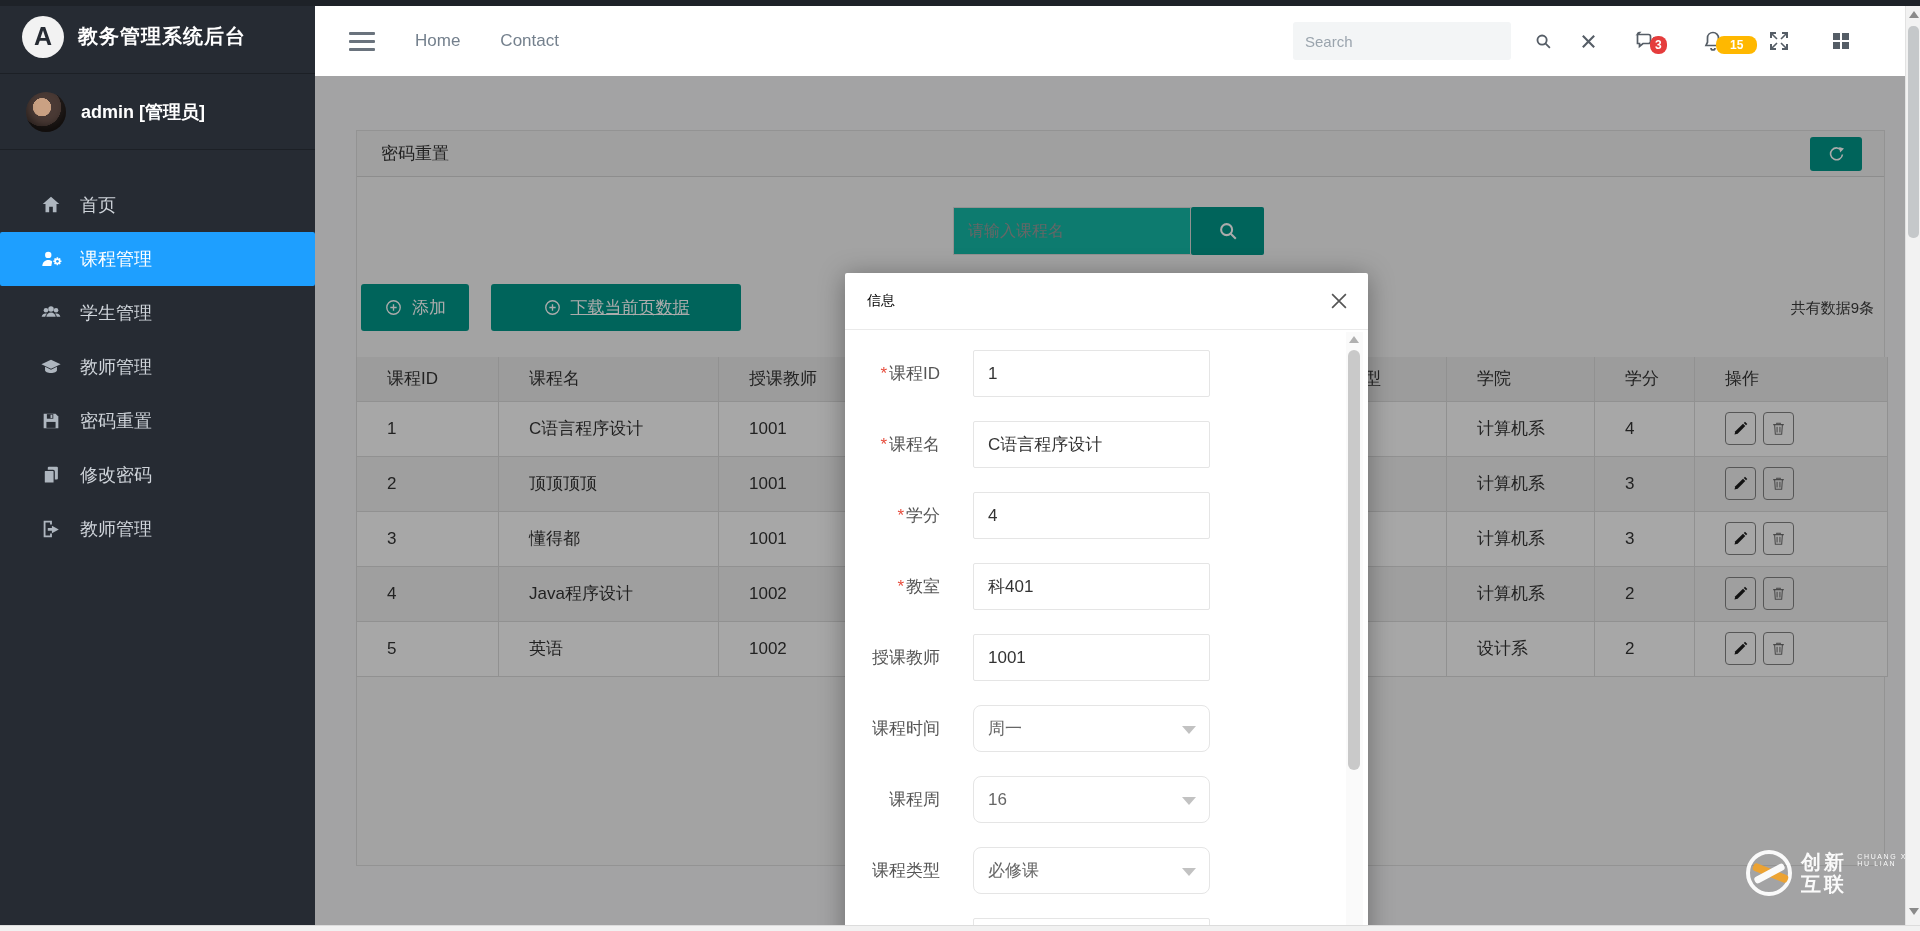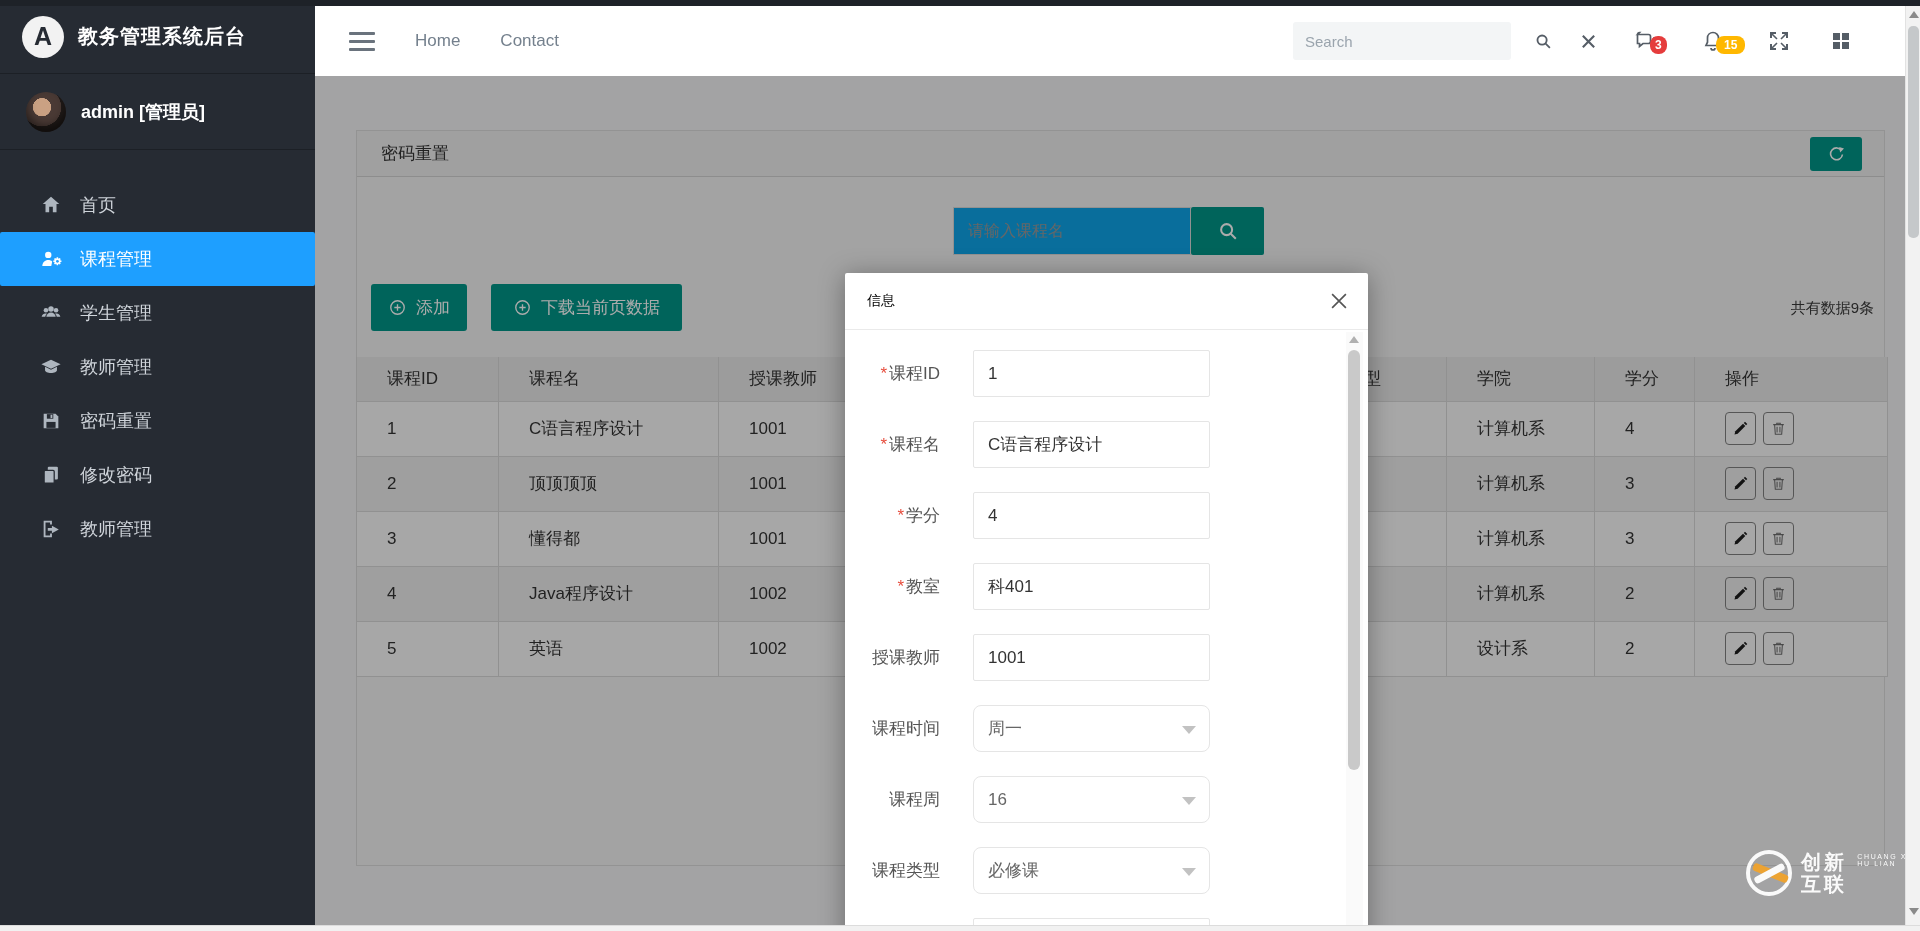--- a/index.html
+++ b/index.html
@@ -29,46 +29,46 @@
   .hamburger span { display:block; height:3px; background:#6a737d; border-radius:1px; }
   .nav-link { color:#74808d; font-size:17px; margin-left:40px; cursor:pointer; }
   .nav-right { margin-left:auto; display:flex; align-items:center; margin-right:52px;gap:8px; }
   .nav-search { width:218px; height:38px; background:#f3f5f6; border:none; border-radius:3px; padding:0 12px; font-size:15px; color:#444; outline:none; font-family:inherit; }
   .nav-search::placeholder { color:#9aa4ad; }
   .nico { width:24px; height:24px; color:#555d66; margin-left:28px; position:relative; cursor:pointer; }
   .nico svg { width:100%; height:100%; display:block; }
   .nico.small { width:17px; height:17px; }
   .badge { position:absolute; left:15px; top:7px; font-size:12px; line-height:1; color:#fff; padding:3px 5px; border-radius:8px; font-weight:bold; }
   .badge.red { background:#E53C3C; }
-  .badge.yellow { background:#FFB800; padding:3px 8px; }
+  .badge.yellow { background:#FFB800; padding:3px 14px; }
 
   
   .v-scrollbar { position:fixed; right:0; top:6px; width:15px; height:919px; background:#f2f2f2; border-left:1px solid #e2e2e2; z-index:70; }
   .v-scrollbar .arrow-up { position:absolute; top:5px; left:3px; width:0; height:0; border-left:5px solid transparent; border-right:5px solid transparent; border-bottom:7px solid #8a8a8a; }
   .v-scrollbar .arrow-down { position:absolute; bottom:10px; left:3px; width:0; height:0; border-left:5px solid transparent; border-right:5px solid transparent; border-top:7px solid #8a8a8a; }
   .v-scrollbar .thumb { position:absolute; top:20px; left:2px; width:11px; height:212px; background:#c5c8ca; border-radius:5px; }
   .h-scrollbar { position:fixed; left:0; bottom:0; width:1920px; height:6px; background:#f1f1f1; border-top:1px solid #dcdcdc; z-index:75; }
 
   
   .content { position:fixed; left:315px; top:76px; width:1590px; height:855px; background:#f3f4f5; z-index:10; }
   .panel { position:absolute; left:41px; top:54px; width:1529px; height:736px; background:#f3f3f3; border:1px solid #dcdcdc; }
   .panel-header { height:46px; background:#efefef; border-bottom:1px solid #d2d2d2; position:relative; display:flex; align-items:center; }
   .panel-title { margin-left:24px; font-size:17px; color:#333; }
   .refresh-btn { position:absolute; right:22px; top:6px; width:52px; height:34px; background:#009688; border:none; border-radius:3px; color:#fff; cursor:pointer; display:flex; align-items:center; justify-content:center; }
   .refresh-btn svg { width:19px; height:19px; }
 
-  .course-search-input { position:absolute; left:596px; top:76px; width:238px; height:48px; background:#0ea5e9; border:1px solid #d9d9d9; font-size:16px; color:#333; padding:0 14px; outline:none; font-family:inherit; }
+  .course-search-input { position:absolute; left:596px; top:76px; width:238px; height:48px; background:#14b8a6; border:1px solid #d9d9d9; font-size:16px; color:#333; padding:0 14px; outline:none; font-family:inherit; }
   .course-search-input::placeholder { color:#999; }
   .course-search-btn { position:absolute; left:834px; top:76px; width:73px; height:48px; background:#009688; border:none; border-radius:2px; color:#fff; cursor:pointer; display:flex; align-items:center; justify-content:center; }
   .course-search-btn svg { width:22px; height:22px; }
 
   .teal-btn { position:absolute; top:153px; height:47px; background:#009688; border:none; border-radius:3px; color:#ffffff; font-size:17px; display:flex; align-items:center; justify-content:center; gap:9px; cursor:pointer; font-family:inherit; }
   .teal-btn svg { width:19px; height:19px; }
-  .btn-add { left:14px; width:96px; }
-  .btn-download { left:134px; width:191px; }
+  .btn-add { left:4px; width:108px; }
+  .btn-download { left:134px; width:250px;text-decoration:underline; }
   .total-text { position:absolute; right:10px; top:168px; font-size:15px; color:#3a3a3a; }
 
   table.course-table { position:absolute; left:-1px; top:226px; width:1531px; border-collapse:collapse; table-layout:fixed; }
   .course-table th, .course-table td { font-size:17px; color:#333; text-align:left; padding-left:30px; font-weight:normal; border:1px solid #d9d9d9; border-top:none; overflow:hidden; white-space:nowrap; }
   .course-table th { height:44px; background:#e9e9e9; }
   .course-table td { height:55px; }
   .course-table tr.odd td { background:#fafafa; }
   .course-table tr.even td { background:#eeeeee; }
   .th-filler { padding-left:446px !important; }
   .op-btn { width:31px; height:33px; border:1px solid #808080; border-radius:4px; background:transparent; cursor:pointer; display:inline-flex; align-items:center; justify-content:center; vertical-align:middle; }

